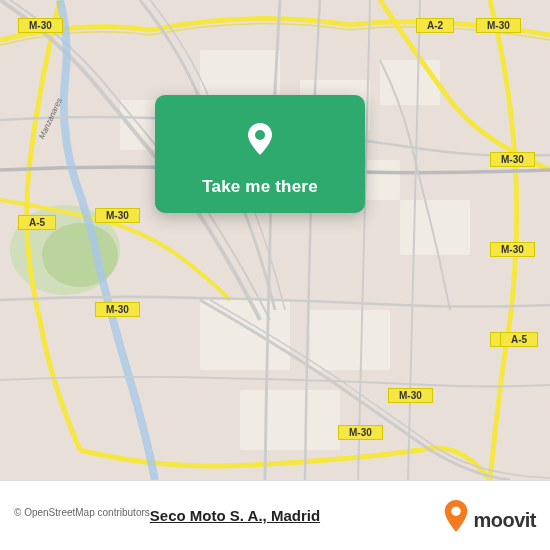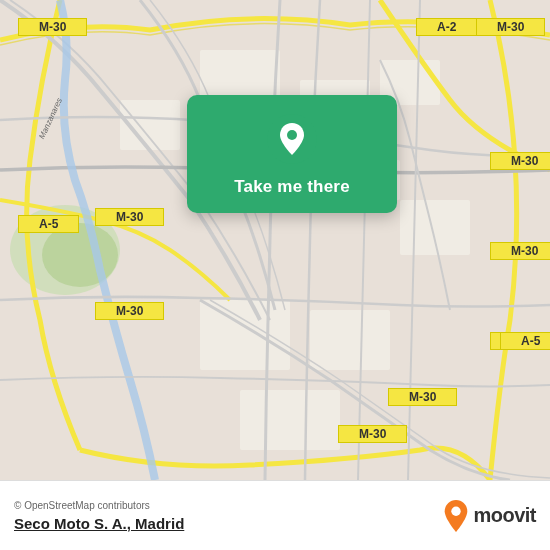--- a/index.html
+++ b/index.html
@@ -34,21 +34,20 @@
       left: 155px;
       width: 210px;
       background-color: #2eaa6e;
       border-radius: 10px;
       display: flex;
       flex-direction: column;
       align-items: center;
       padding: 18px 20px 16px;
       box-shadow: 0 4px 16px rgba(0,0,0,0.25);
       z-index: 10;
-      margin-left: 32px;
     }
 
     .popup-pin {
       width: 52px;
       height: 52px;
       margin-bottom: 12px;
     }
 
     .popup-button {
       background: transparent;
@@ -67,40 +66,40 @@
       background: white;
       border-top: 1px solid #ddd;
       display: flex;
       align-items: center;
       justify-content: space-between;
       padding: 0 14px;
     }
 
     .bottom-left {
       display: flex;
-      flex-direction: column;
+      flex-direction: row;
     }
 
     .osm-credit {
       font-size: 10px;
       color: #666;
       margin-bottom: 4px;
     }
 
     .location-name {
       font-size: 15px;
       font-weight: 600;
       color: #222;
       text-decoration: underline;
     }
 
     
     .moovit-logo {
       display: flex;
-      align-items: center;
+      align-items: flex-end;
       gap: 3px;
     }
 
     .moovit-pin {
       width: 28px;
       height: 32px;
     }
 
     .moovit-text {
       font-size: 20px;
@@ -108,24 +107,24 @@
       color: #333;
       letter-spacing: -0.5px;
     }
 
     
     .road-badge {
       position: absolute;
       background: white;
       border: 1.5px solid #bbb;
       border-radius: 0;
-      font-size: 12px;
+      font-size: 10px;
       font-weight: 700;
       color: #444;
-      padding: 1px 20px;
+      padding: 1px 10px;
       white-space: nowrap;
       z-index: 5;
     }
 
     .road-badge.yellow {
       background: #f5e642;
       border-color: #d4c800;
       color: #333;
     }
   </style>

